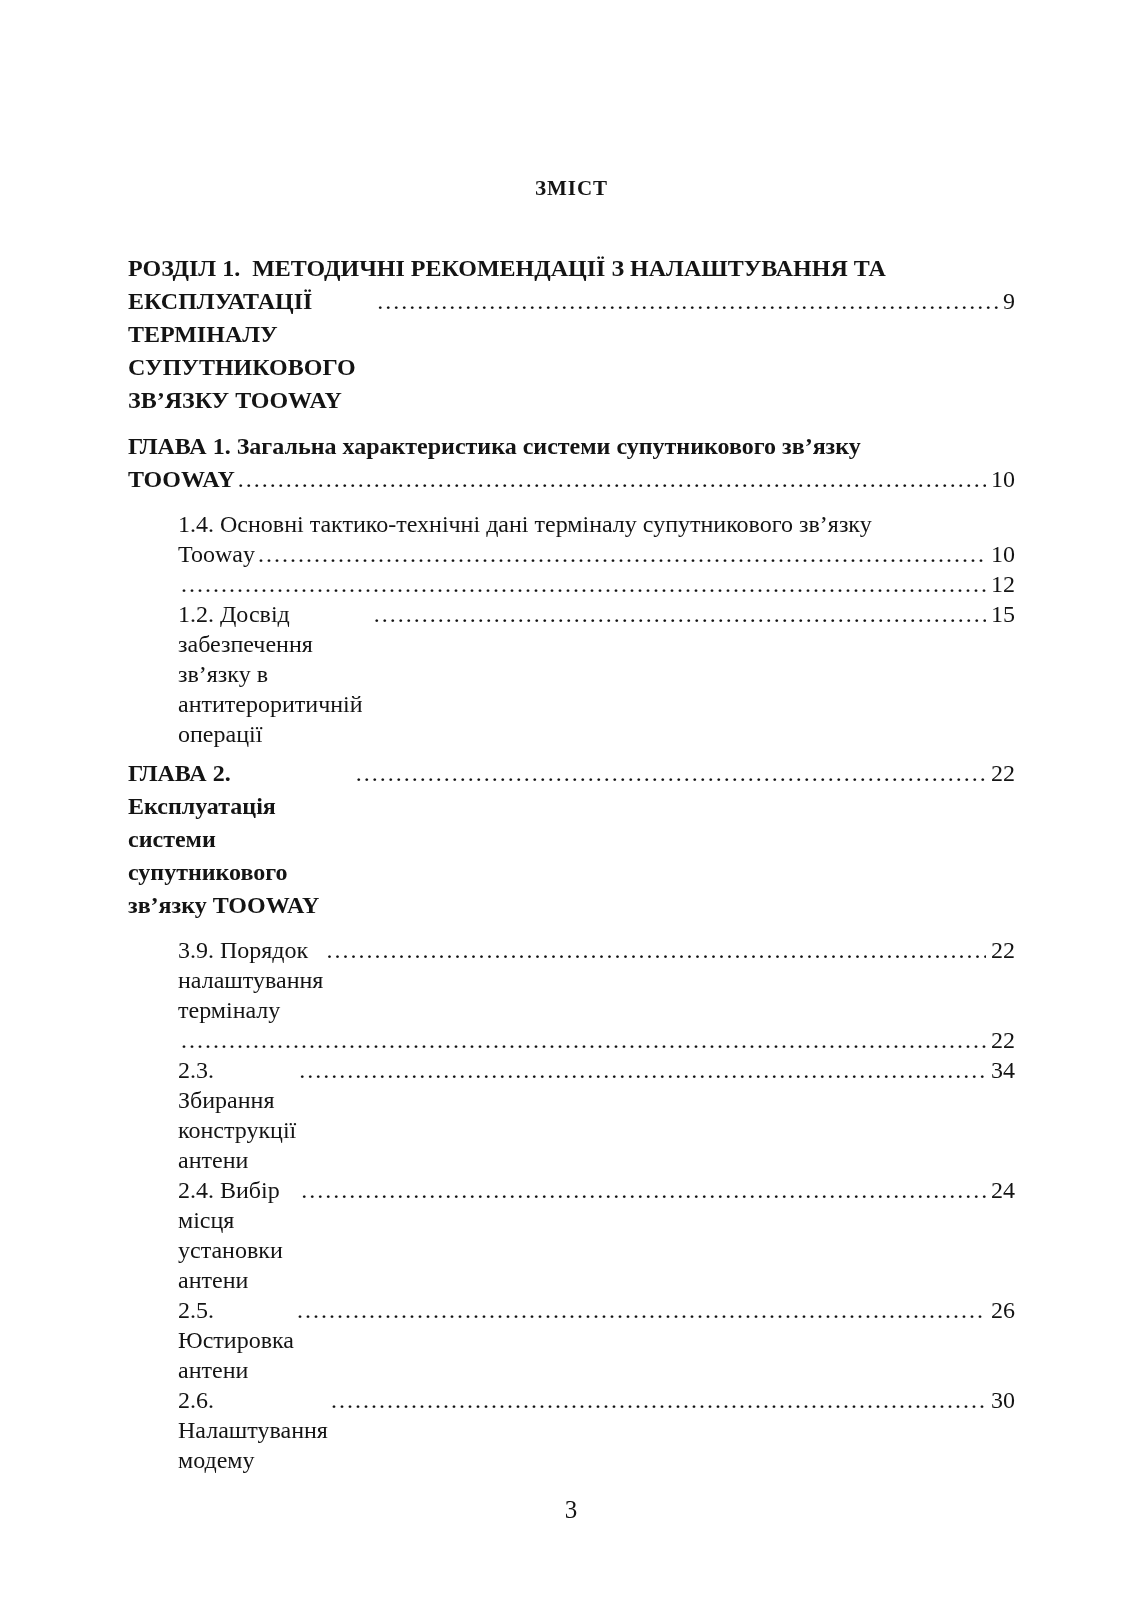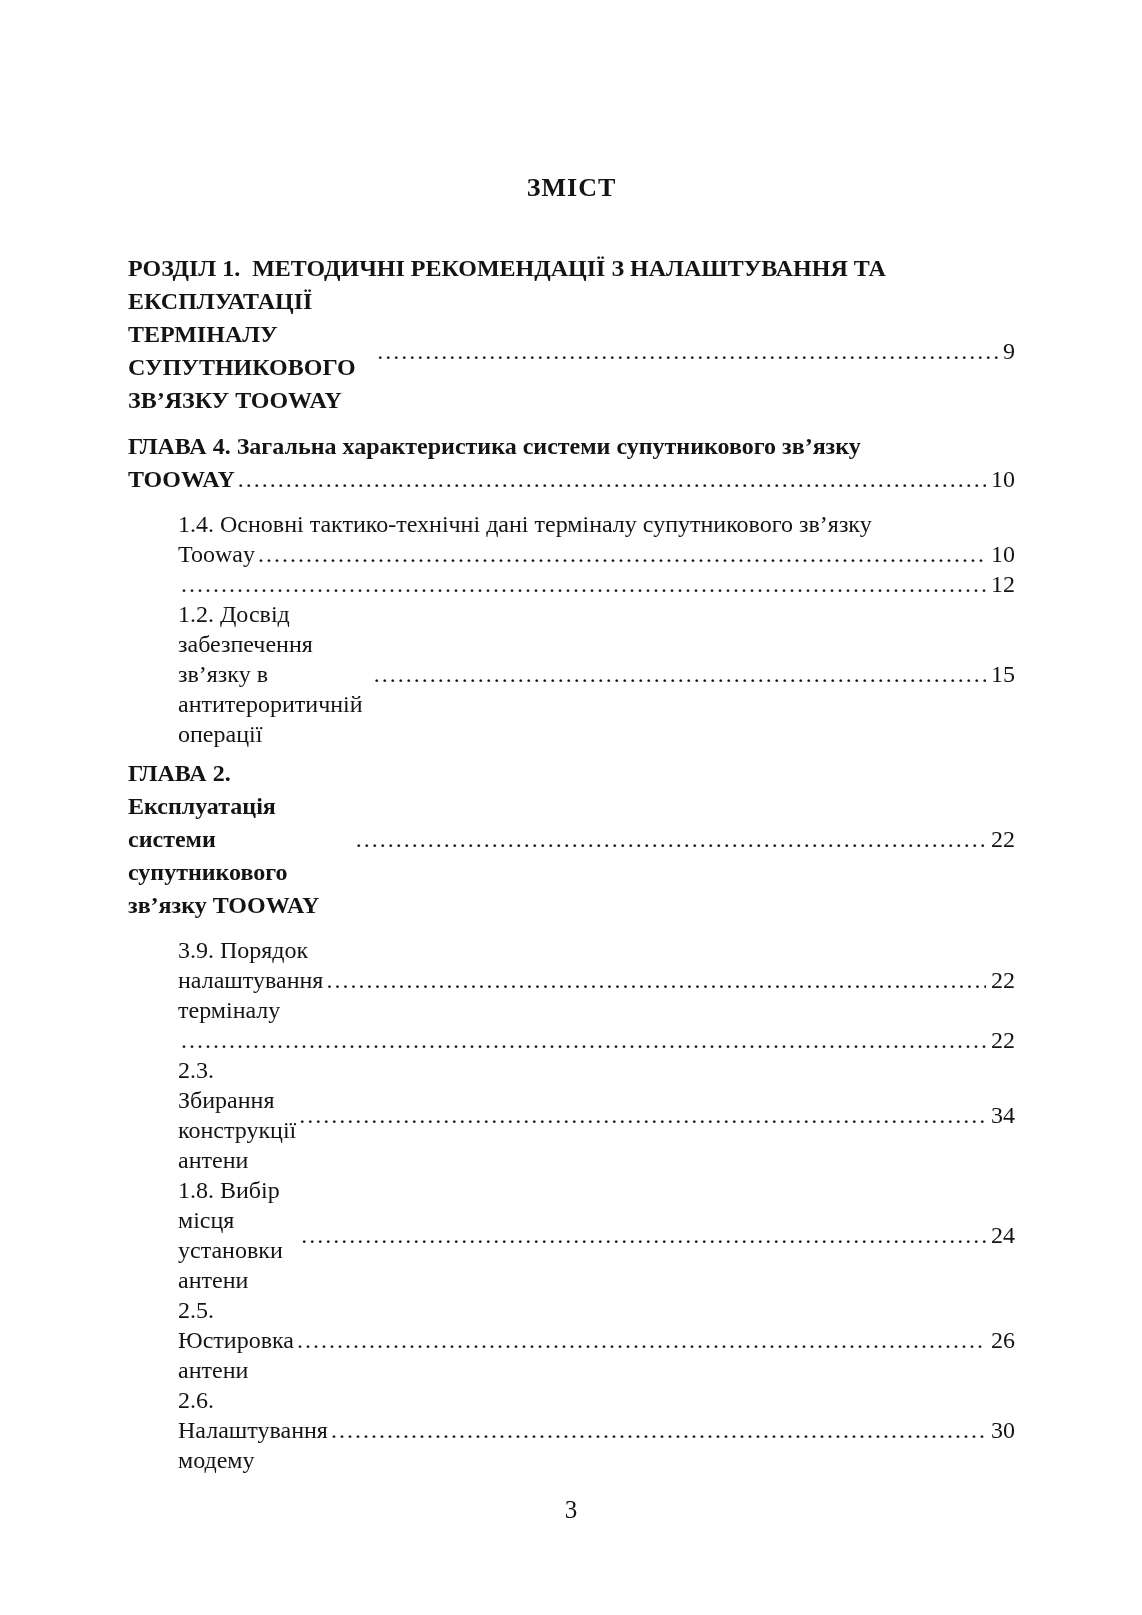--- a/index.html
+++ b/index.html
@@ -11,39 +11,39 @@
     position:relative;
     overflow:hidden;
   }
   .page {
     position:relative;
     width:1142px; height:1615px;
     padding:170px 127px 0 128px;
     background:#ffffff;
   }
   .title {
-    font-size:26px;
+    font-size:21px;
     font-weight:700;
     text-align:center;
     line-height:36px;
     letter-spacing:1px;
     margin-bottom:46px;
   }
   .toc { width:100%; }
   .entry { font-size:24px; }
   .entry .line { line-height:30px; white-space:pre-wrap; }
   .entry.section .line,
   .entry.chapter .line { line-height:33px; }
   .entry.section, .entry.chapter {
     font-weight:700;
     margin-top:8px;
     margin-bottom:13px;
   }
   .entry.item { padding-left:50px; }
-  .line.last { display:flex; align-items:center; }
+  .line.last { display:flex; align-items:flex-start; }
   .line.last .txt { flex:0 1 auto; }
   .leader {
     flex:1 1 auto;
     min-width:10px;
     overflow:hidden;
     white-space:nowrap;
     margin:0 5px 0 3px;
     font-weight:400;
   }
   .leader::after {
@@ -68,21 +68,21 @@
 <body>
 
 <div class="page">
   <h1 class="title">ЗМІСТ</h1>
   <div class="toc" id="toc">
       <div class="entry section">
         <div class="line"><span class="txt">РОЗДІЛ 1.  МЕТОДИЧНІ РЕКОМЕНДАЦІЇ З НАЛАШТУВАННЯ ТА</span></div>
         <div class="line last"><span class="txt">ЕКСПЛУАТАЦІЇ ТЕРМІНАЛУ СУПУТНИКОВОГО ЗВ’ЯЗКУ TOOWAY</span><span class="leader"></span><span class="pagenum">9</span></div>
       </div>
       <div class="entry chapter">
-        <div class="line"><span class="txt">ГЛАВА 4. Загальна характеристика системи супутникового зв’язку</span></div>
+        <div class="line"><span class="txt">ГЛАВА 1. Загальна характеристика системи супутникового зв’язку</span></div>
         <div class="line last"><span class="txt">TOOWAY</span><span class="leader"></span><span class="pagenum">10</span></div>
       </div>
       <div class="entry item">
         <div class="line"><span class="txt">1.4. Основні тактико-технічні дані терміналу супутникового зв’язку</span></div>
         <div class="line last"><span class="txt">Tooway</span><span class="leader"></span><span class="pagenum">10</span></div>
       </div>
       <div class="entry item">
         <div class="line last"><span class="leader"></span><span class="pagenum">12</span></div>
       </div>
       <div class="entry item">
@@ -94,21 +94,21 @@
       <div class="entry item">
         <div class="line last"><span class="txt">3.9. Порядок налаштування терміналу</span><span class="leader"></span><span class="pagenum">22</span></div>
       </div>
       <div class="entry item">
         <div class="line last"><span class="leader"></span><span class="pagenum">22</span></div>
       </div>
       <div class="entry item">
         <div class="line last"><span class="txt">2.3. Збирання конструкції антени</span><span class="leader"></span><span class="pagenum">34</span></div>
       </div>
       <div class="entry item">
-        <div class="line last"><span class="txt">1.8. Вибір місця установки антени</span><span class="leader"></span><span class="pagenum">24</span></div>
+        <div class="line last"><span class="txt">2.4. Вибір місця установки антени</span><span class="leader"></span><span class="pagenum">24</span></div>
       </div>
       <div class="entry item">
         <div class="line last"><span class="txt">2.5. Юстировка антени</span><span class="leader"></span><span class="pagenum">26</span></div>
       </div>
       <div class="entry item">
         <div class="line last"><span class="txt">2.6. Налаштування модему</span><span class="leader"></span><span class="pagenum">30</span></div>
       </div>
     </div>
   <div class="footer">3</div>
 </div>

